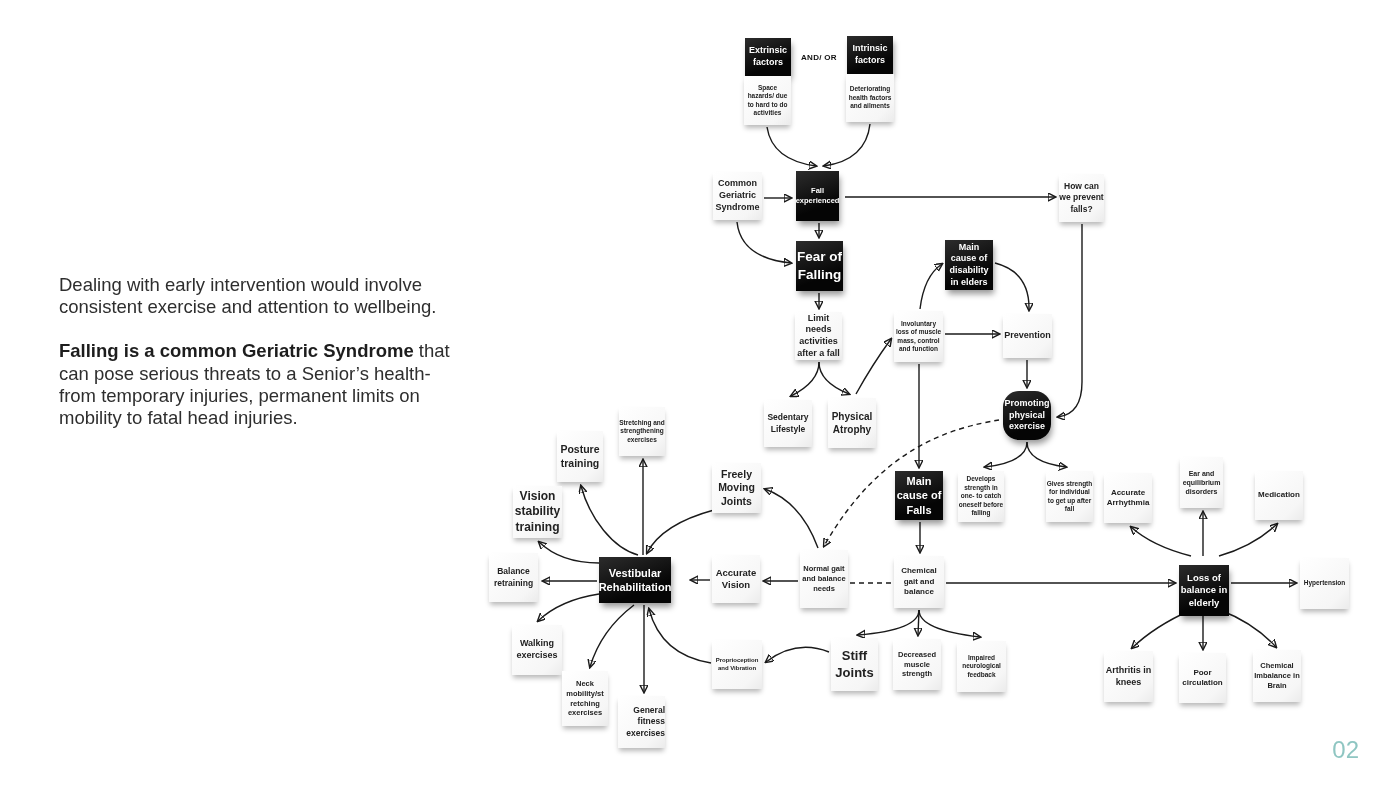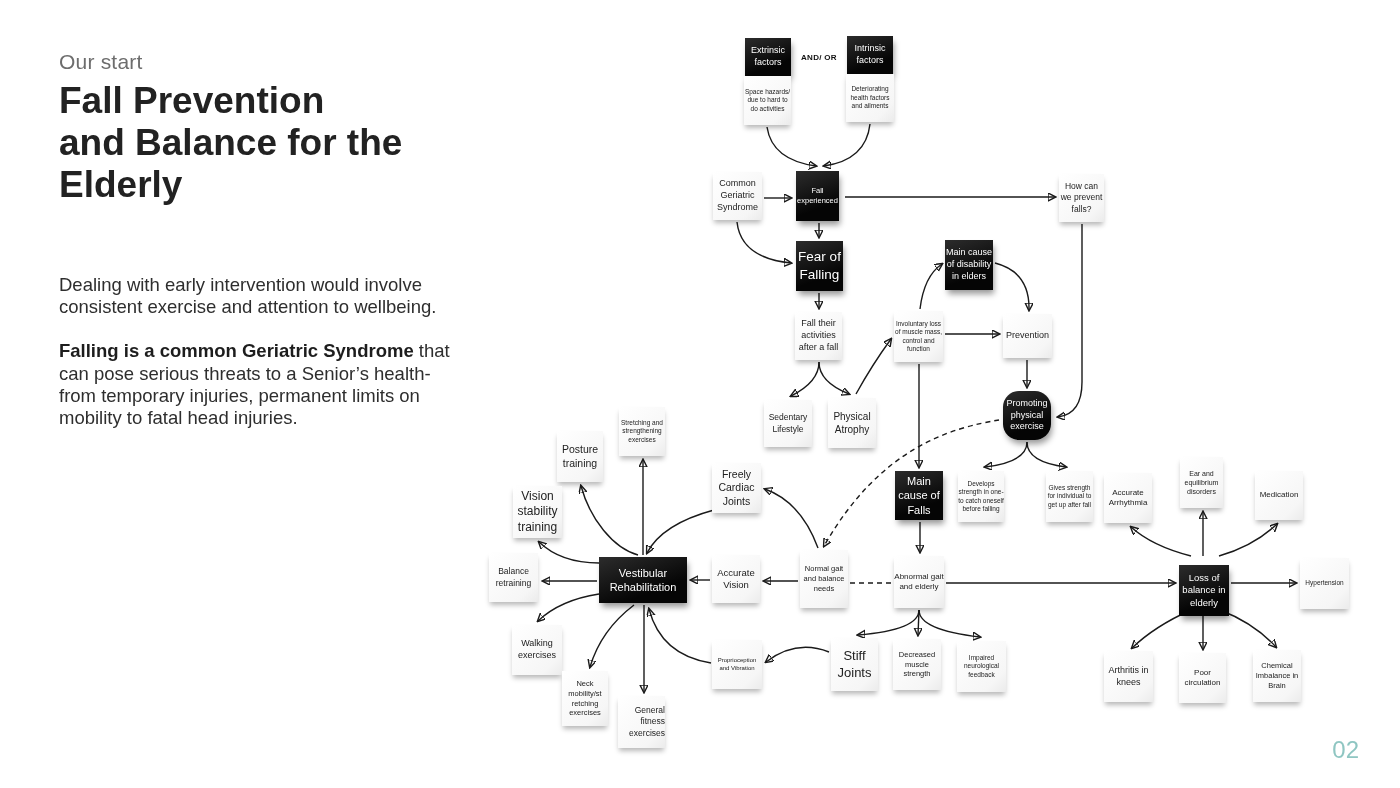--- a/index.html
+++ b/index.html
@@ -14,42 +14,36 @@
   .body-copy{position:absolute;left:59px;top:274px;width:412px;font-size:18.5px;line-height:1.2;color:#2e2e2e;}
   .body-copy .lead{font-weight:700;color:#1d1d1d;}
   .body-copy p{margin:0 0 22px 0;}
   .page-number{position:absolute;right:41px;bottom:24px;font-size:24px;color:#8fc6c2;font-weight:400;}
   
   .diagram{position:absolute;left:0;top:0;width:1400px;height:788px;}
   #edge-layer{position:absolute;left:0;top:0;width:1400px;height:788px;}
   #edge-layer path{fill:none;stroke:#1a1a1a;stroke-width:1.4;}
   .note{
     position:absolute;display:flex;align-items:center;justify-content:center;
-    text-align:center;padding:0;box-sizing:border-box;line-height:1.3;font-weight:400;
+    text-align:center;padding:0;box-sizing:border-box;line-height:1.3;font-weight:700;
     background:linear-gradient(135deg,#ffffff 0%,#f6f6f6 78%,#ebebeb 100%);
     color:#222;box-shadow:0 4px 5px -1px rgba(0,0,0,.28);
   }
   .note.black{
     background:linear-gradient(160deg,#2c2c2c 0%,#050505 70%);
     color:#fff;box-shadow:2px 5px 6px -1px rgba(0,0,0,.4);
   }
   .connector-label{position:absolute;left:797px;top:53px;width:44px;text-align:center;
     font-size:8px;font-weight:700;color:#111;letter-spacing:.3px;}
 </style>
 </head>
 <body>
 
 <div class="slide">
 
-  <div class="left-panel">
-    <p class="eyebrow">Our start</p>
-    <h1 class="title">Fall Prevention
-and Balance for the
-Elderly</h1>
-  </div>
 
   <div class="body-copy">
     <p>Dealing with early intervention would involve consistent exercise and attention to wellbeing.</p>
     <p><span class="lead">Falling is a common Geriatric Syndrome</span><span> that can pose serious threats to a Senior’s health- from temporary injuries, permanent limits on mobility to fatal head injuries.</span></p>
   </div>
 
   <div class="diagram">
     <svg id="edge-layer" viewBox="0 0 1400 788" xmlns="http://www.w3.org/2000/svg">
       <defs>
         <marker id="arrowhead" markerWidth="9" markerHeight="9" refX="7" refY="4" orient="auto" markerUnits="userSpaceOnUse">
@@ -124,21 +118,21 @@
         <div class="note white" style="left: 1059px; top: 174px; width: 45px; height: 48px; font-size: 8.5px;">
           <span>How can we prevent falls?</span>
         </div>
         <div class="note black" style="left: 796px; top: 241px; width: 47px; height: 50px; font-size: 13.5px;">
           <span>Fear of Falling</span>
         </div>
         <div class="note black" style="left: 945px; top: 240px; width: 48px; height: 50px; font-size: 9px;">
           <span>Main cause of disability in elders</span>
         </div>
         <div class="note white" style="left: 795px; top: 312px; width: 47px; height: 48px; font-size: 9px;">
-          <span>Fall their activities after a fall</span>
+          <span>Limit needs activities after a fall</span>
         </div>
         <div class="note white" style="left: 894px; top: 311px; width: 49px; height: 51px; font-size: 6.5px;">
           <span>Involuntary loss of muscle mass, control and function</span>
         </div>
         <div class="note white" style="left: 1003px; top: 314px; width: 49px; height: 44px; font-size: 9px;">
           <span>Prevention</span>
         </div>
         <div class="note white" style="left: 764px; top: 400px; width: 48px; height: 47px; font-size: 8.5px;">
           <span>Sedentary Lifestyle</span>
         </div>
@@ -151,21 +145,21 @@
         <div class="note white" style="left: 619px; top: 407px; width: 46px; height: 49px; font-size: 6.5px;">
           <span>Stretching and strengthening exercises</span>
         </div>
         <div class="note white" style="left: 557px; top: 431px; width: 46px; height: 51px; font-size: 10.5px;">
           <span>Posture training</span>
         </div>
         <div class="note white" style="left: 513px; top: 486px; width: 49px; height: 52px; font-size: 12px;">
           <span>Vision stability training</span>
         </div>
         <div class="note white" style="left: 712px; top: 463px; width: 49px; height: 50px; font-size: 10.5px;">
-          <span>Freely Cardiac Joints</span>
+          <span>Freely Moving Joints</span>
         </div>
         <div class="note black" style="left: 895px; top: 471px; width: 48px; height: 49px; font-size: 11px;">
           <span>Main cause of Falls</span>
         </div>
         <div class="note white" style="left: 958px; top: 471px; width: 46px; height: 51px; font-size: 6.5px;">
           <span>Develops strength in one- to catch oneself before falling</span>
         </div>
         <div class="note white" style="left: 1046px; top: 471px; width: 47px; height: 51px; font-size: 6.5px;">
           <span>Gives strength for individual to get up after fall</span>
         </div>
@@ -174,31 +168,31 @@
         </div>
         <div class="note white" style="left: 1180px; top: 457px; width: 43px; height: 51px; font-size: 7px;">
           <span>Ear and equilibrium disorders</span>
         </div>
         <div class="note white" style="left: 1255px; top: 471px; width: 48px; height: 49px; font-size: 8px;">
           <span>Medication</span>
         </div>
         <div class="note white" style="left: 489px; top: 553px; width: 49px; height: 49px; font-size: 8.5px;">
           <span>Balance retraining</span>
         </div>
-        <div class="note black" style="left: 599px; top: 557px; width: 88px; height: 46px; font-size: 11px;">
+        <div class="note black" style="left: 599px; top: 557px; width: 72px; height: 46px; font-size: 11px;">
           <span>Vestibular Rehabilitation</span>
         </div>
         <div class="note white" style="left: 712px; top: 555px; width: 48px; height: 48px; font-size: 9.5px;">
           <span>Accurate Vision</span>
         </div>
         <div class="note white" style="left: 800px; top: 550px; width: 48px; height: 58px; font-size: 7.5px;">
           <span>Normal gait and balance needs</span>
         </div>
         <div class="note white" style="left: 894px; top: 556px; width: 50px; height: 52px; font-size: 8px;">
-          <span>Abnormal gait and elderly</span>
+          <span>Chemical gait and balance</span>
         </div>
         <div class="note black" style="left: 1179px; top: 557px; width: 50px; height: 51px; font-size: 9.5px; margin-top: 8px;">
           <span>Loss of balance in elderly</span>
         </div>
         <div class="note white" style="left: 1300px; top: 558px; width: 49px; height: 51px; font-size: 6.5px;">
           <span>Hypertension</span>
         </div>
         <div class="note white" style="left: 512px; top: 625px; width: 50px; height: 50px; font-size: 9px;">
           <span>Walking exercises</span>
         </div>

